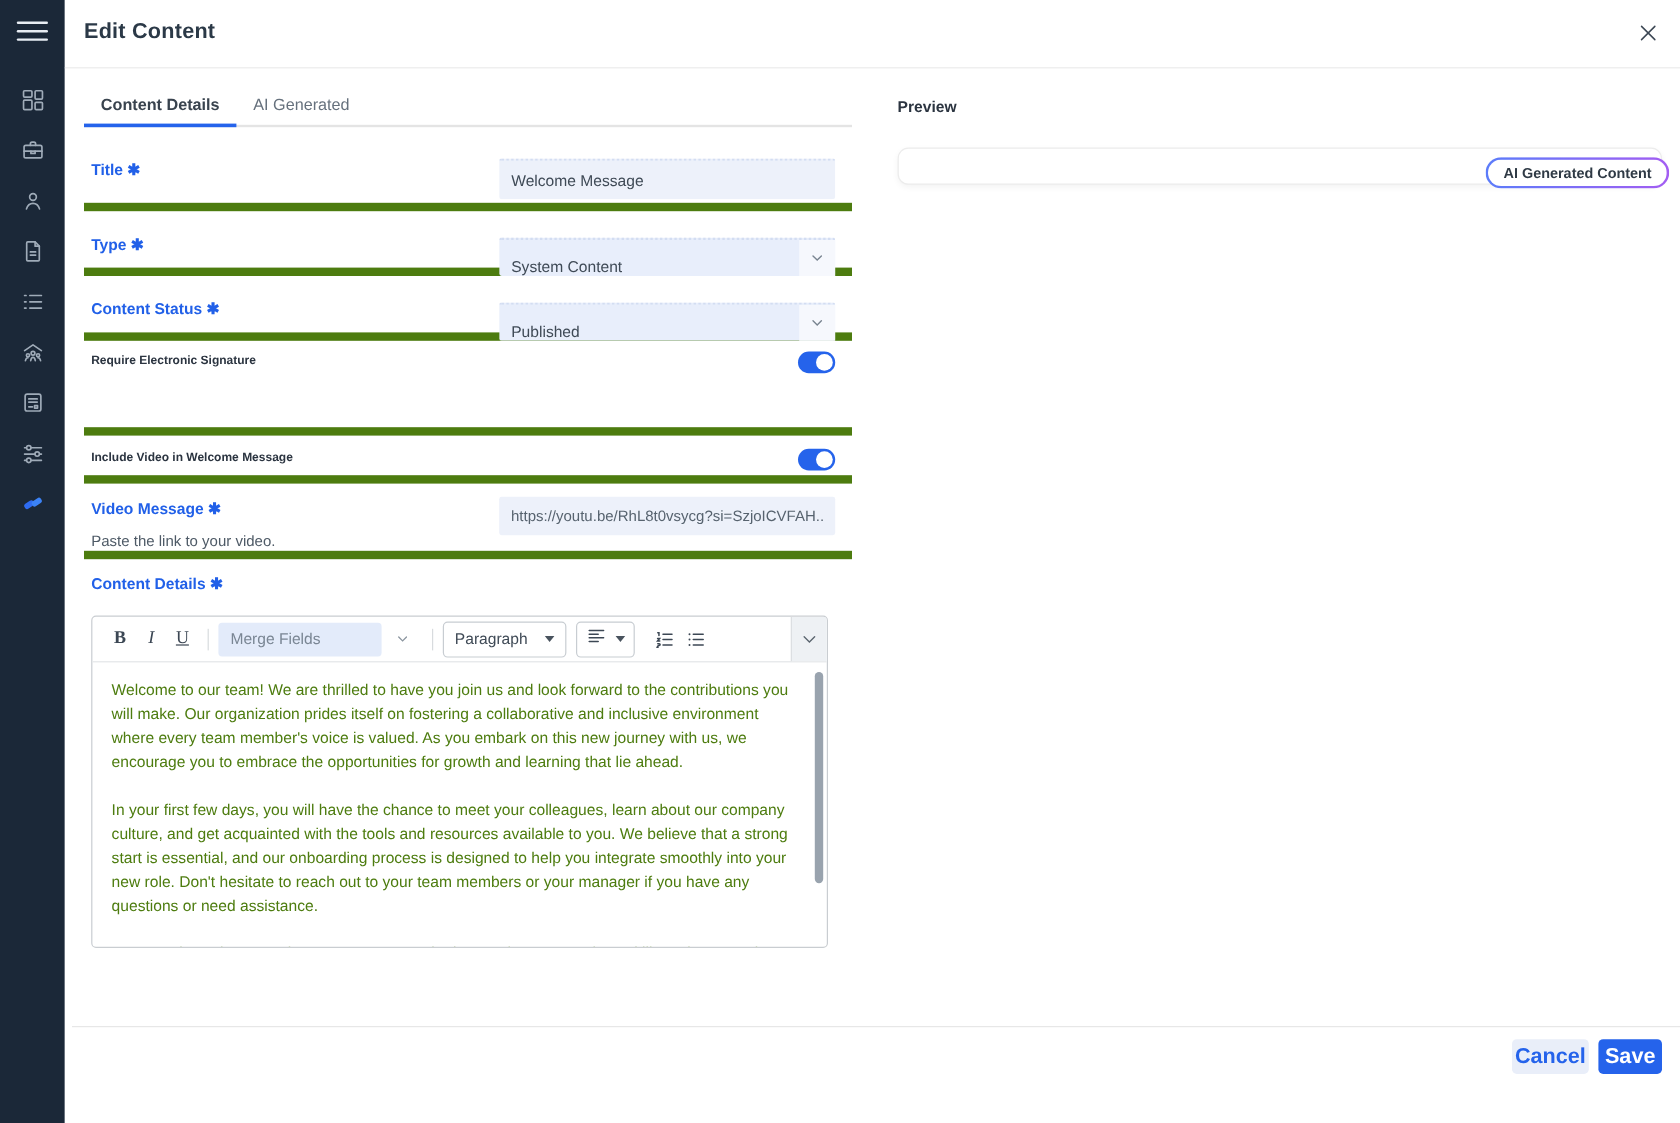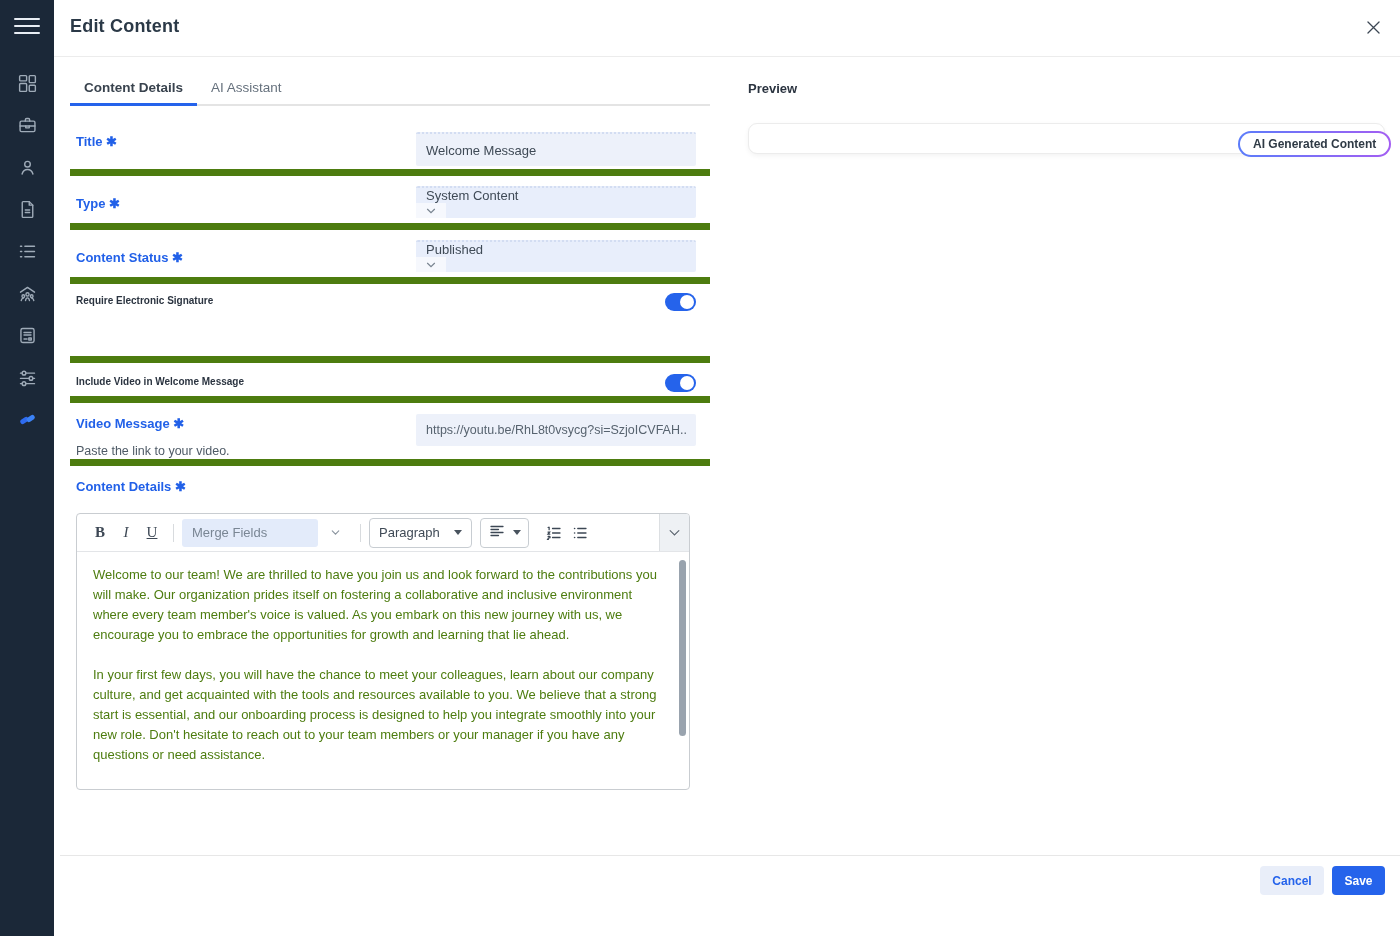--- a/index.html
+++ b/index.html
@@ -45,22 +45,22 @@
   .r4 .desc { position:absolute; left:6px; top:35px; width:260px; }
   .r5 .dark-label { position:absolute; left:6px; top:13px; }
   .r6 .blue-label { position:absolute; left:6px; top:13px; }
   .r6 .desc { position:absolute; left:6px; top:38px; }
 
   .field-input { position:absolute; right:14px; width:280px; height:32px; background:#edf1fa;
     border:none; border-top:2px dotted #d3ddf2; border-radius:2px; font-family:"Liberation Sans",sans-serif;
     font-size:13px; color:#3f4a56; padding:16px 10px; outline:none; }
   .r1 .field-input { top:14px; }
   .r6 .field-input { top:11px; border-top:none; font-size:12.5px; color:#57636f; }
-  .select { position:absolute; right:14px; top:10px; width:280px; height:32px; background:#e8eefb;
-    border-top:2px dotted #d3ddf2; border-radius:2px; display:flex; align-items:flex-start; cursor:pointer;flex-direction:column; }
+  .select { position:absolute; right:14px; top:22px; width:280px; height:32px; background:#e8eefb;
+    border-top:2px dotted #d3ddf2; border-radius:2px; display:flex; align-items:flex-end; cursor:pointer; }
   .select .sel-value { flex:1; font-size:13px; color:#3f4a56; padding:0 10px; }
   .select .sel-caret { width:30px; height:100%; background:#f6f8fd; display:flex; align-items:center; justify-content:center; }
   .select .sel-caret svg { width:14px; height:14px; stroke:#7a8591; stroke-width:2; fill:none; stroke-linecap:round; }
 
   .toggle { position:absolute; right:14px; width:31px; height:18px; border-radius:9px; background:#2563eb; cursor:pointer; }
   .r4 .toggle { top:9px; } .r5 .toggle { top:11px; }
   .toggle::after { content:""; position:absolute; right:2px; top:2px; width:14px; height:14px; border-radius:50%; background:#fff; }
 
   
   .cd-label { margin:13px 0 0 6px; }
@@ -96,21 +96,21 @@
   .preview-label { position:absolute; left:694px; top:81px; font-size:13px; font-weight:700; color:#2b3440; }
   .preview-card { position:absolute; left:694px; top:123px; width:637px; height:31px; background:#fff;
     border:1px solid #ececec; border-radius:9px; box-shadow:0 2px 5px rgba(0,0,0,.05); }
   .ai-badge { position:absolute; left:1184px; top:131px; height:26px; padding:0 13px; display:flex; align-items:center;
     font-size:12px; font-weight:600; color:#2f3a45; border-radius:14px; border:2px solid transparent;
     background:linear-gradient(#fff,#fff) padding-box, linear-gradient(90deg,#5b7cfa,#a35df2) border-box; }
 
   
   .footer-divider { position:absolute; left:6px; right:0; top:855px; border-top:1px solid #e7e7e7; }
   .btn { position:absolute; top:866px; height:29px; border:none; border-radius:4px; font-family:"Liberation Sans",sans-serif;
-    font-size:12px; font-weight:700; cursor:pointer; }
+    font-size:18px; font-weight:700; cursor:pointer; }
   .btn-cancel { right:76px; width:64px; background:#e9eef9; color:#2563eb; }
   .btn-save { right:15px; width:53px; background:#2563eb; color:#fff;margin-left:40px; }
 </style>
 </head>
 <body>
 
 <div class="sidebar">
   <div class="hamburger">
     <span></span>
       <span></span>
@@ -194,21 +194,21 @@
     <div class="header-title">Edit Content</div>
     <div class="close-btn">
       <svg viewBox="0 0 24 24">
           <path d="M5 5l14 14M19 5L5 19"></path>
         </svg>
     </div>
   </div>
 
   <div class="tabs">
     <div class="tab active">Content Details</div>
-    <div class="tab">AI Assistant</div>
+    <div class="tab">AI Generated</div>
   </div>
 
   <div class="form">
 
     <div class="row r1">
       <div class="blue-label">Title ✱</div>
       <input class="field-input" type="text" value="Welcome Message" style="">
     </div>
 
     <div class="row r2">

